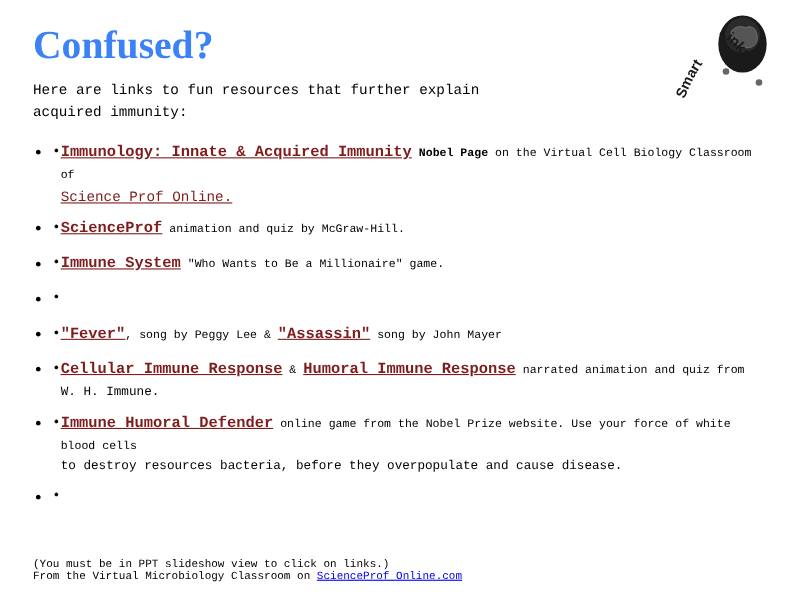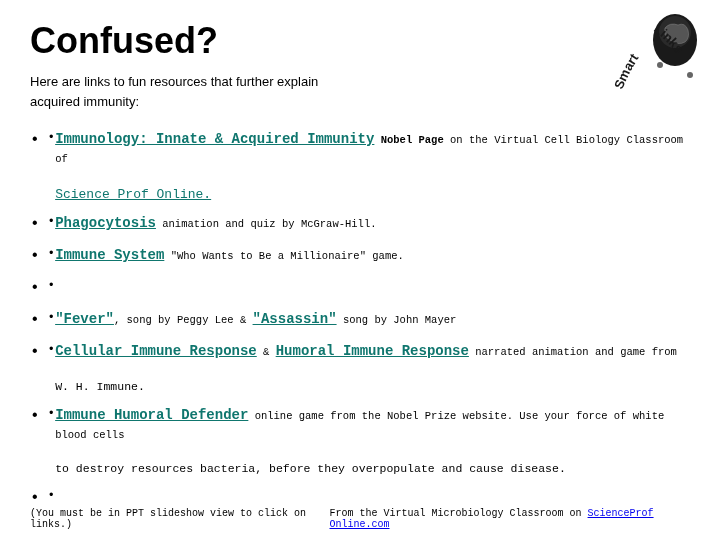--- a/index.html
+++ b/index.html
@@ -18,28 +18,28 @@
     .page {
       width: 720px;
       height: 540px;
       padding: 20px 30px 15px 30px;
       position: relative;
     }
 
     h1 {
       font-size: 36px;
       font-weight: bold;
-      font-family: Liberation Sans, sans-serif;
-      color: #000000;
+      font-family: Liberation Serif, serif;
+      color: #3b82f6;
       margin-bottom: 10px;
     }
 
     .subtitle {
       font-size: 13px;
-      font-family: Liberation Sans, sans-serif;
+      font-family: Liberation Mono, monospace;
       color: #000;
       margin-bottom: 18px;
       line-height: 1.5;
     }
 
     .smart-links-logo {
       position: absolute;
       top: 10px;
       right: 20px;
       width: 100px;
@@ -62,21 +62,21 @@
 
     .bullet-list li::before {
       content: "•";
       font-size: 16px;
       margin-right: 8px;
       flex-shrink: 0;
       margin-top: -1px;
     }
 
     a.link-text {
-      color: #0f766e;
+      color: #7f1d1d;
       text-decoration: underline;
       font-size: 13px;
       font-family: 'Courier New', Courier, monospace;
       font-weight: normal;
       cursor: pointer;
     }
 
     a.link-text.bold {
       font-weight: bold;
       font-size: 14px;
@@ -91,30 +91,31 @@
     .footer {
       position: absolute;
       bottom: 10px;
       left: 30px;
       right: 30px;
       display: flex;
       justify-content: space-between;
       font-size: 10px;
       font-family: 'Courier New', Courier, monospace;
       color: #000;
+      flex-direction: column;
     }
 
     .li-content {
       flex: 1;
     }
 
     .li-row2 {
       display: block;
       font-size: 11.5px;
-      margin-top: 16px;
+      margin-top: 1px;
     }
   </style>
 </head>
 <body>
 
 <div class="page">
 
   <div class="smart-links-logo">
     <svg width="105" height="105" viewBox="0 0 105 105">
 
@@ -151,21 +152,21 @@
       <span>•</span>
       <span class="li-content">
         <a class="link-text bold" href="#">Immunology: Innate &amp; Acquired Immunity</a><span class="small-text"> <strong>Nobel Page</strong> on the Virtual Cell Biology Classroom of </span>
         <span class="li-row2"><a class="link-text" href="#">Science Prof Online.</a></span>
       </span>
     </li>
 
     <li>
       <span>•</span>
       <span class="li-content">
-        <a class="link-text bold" href="#">Phagocytosis</a><span class="small-text"> animation and quiz by McGraw-Hill.</span>
+        <a class="link-text bold" href="#">ScienceProf</a><span class="small-text"> animation and quiz by McGraw-Hill.</span>
       </span>
     </li>
 
     <li>
       <span>•</span>
       <span class="li-content">
         <a class="link-text bold" href="#">Immune System</a><span class="small-text"> "Who Wants to Be a Millionaire" game.</span>
       </span>
     </li>
 
@@ -176,21 +177,21 @@
     <li>
       <span>•</span>
       <span class="li-content">
         <a class="link-text bold" href="#">"Fever"</a><span class="small-text">, song by Peggy Lee &amp; </span><a class="link-text bold" href="#">"Assassin"</a><span class="small-text"> song by John Mayer</span>
       </span>
     </li>
 
     <li>
       <span>•</span>
       <span class="li-content">
-        <a class="link-text bold" href="#">Cellular Immune Response</a><span class="small-text"> &amp; </span><a class="link-text bold" href="#">Humoral Immune Response</a><span class="small-text"> narrated animation and game from</span>
+        <a class="link-text bold" href="#">Cellular Immune Response</a><span class="small-text"> &amp; </span><a class="link-text bold" href="#">Humoral Immune Response</a><span class="small-text"> narrated animation and quiz from</span>
         <span class="li-row2 small-text">W. H. Immune.</span>
       </span>
     </li>
 
     <li>
       <span>•</span>
       <span class="li-content">
         <a class="link-text bold" href="#">Immune Humoral Defender</a><span class="small-text"> online game from the Nobel Prize website. Use your force of white blood cells</span>
         <span class="li-row2 small-text">to destroy resources bacteria, before they overpopulate and cause disease.</span>
       </span>

